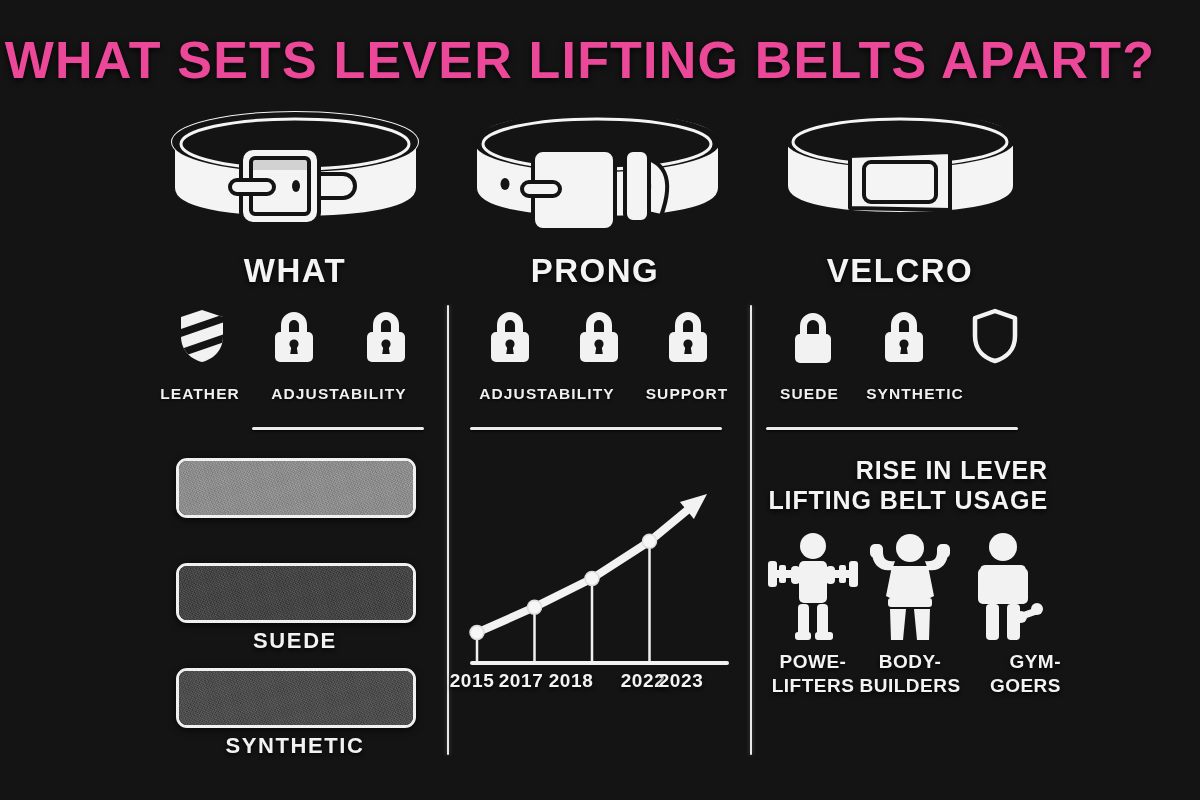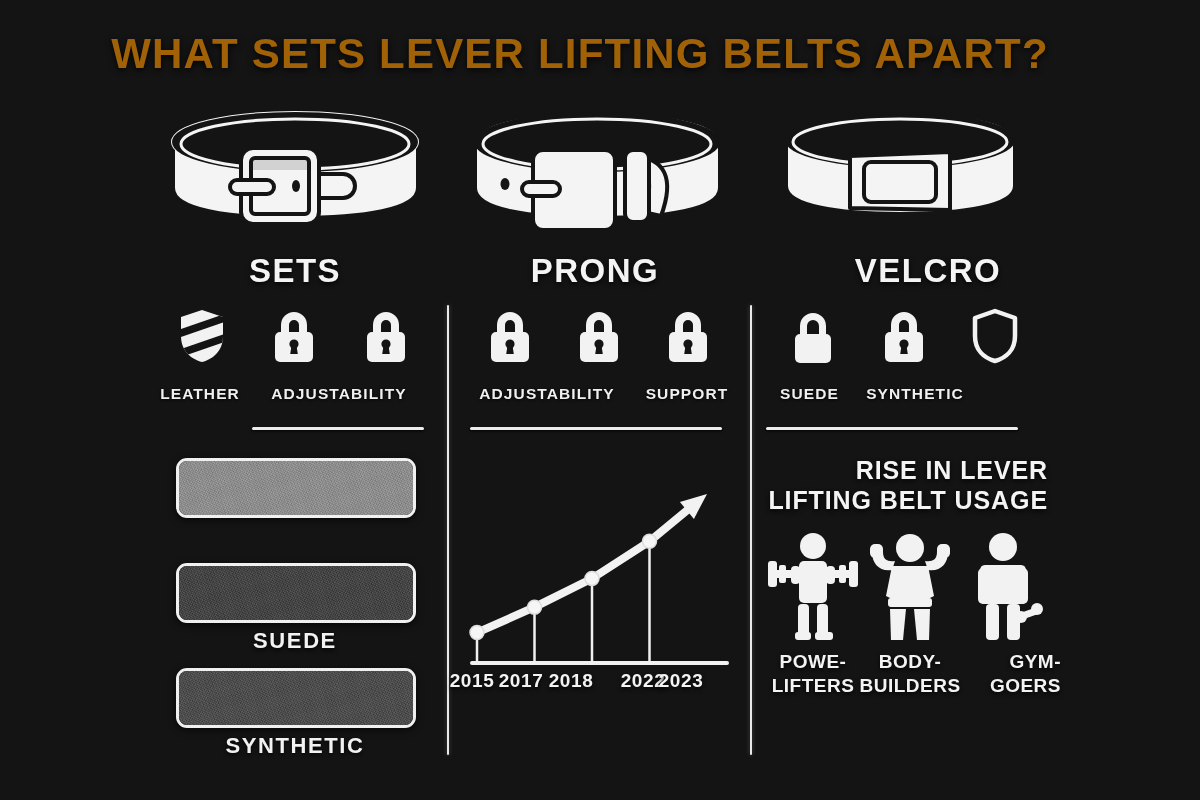--- a/index.html
+++ b/index.html
@@ -9,22 +9,22 @@
     font-family:"Liberation Sans", sans-serif;
     color:#f2f2f2;
     position:relative;
   }
   .stage{position:absolute;inset:0;}
   .abs{position:absolute;}
 
   
   #page-title{
     top:30px;left:0;width:1160px;text-align:center;
-    font-size:42px;font-weight:700;letter-spacing:1.2px;
-    color:#a16207;
+    font-size:52px;font-weight:700;letter-spacing:1.2px;
+    color:#ec4899;
     text-shadow:0 2px 6px rgba(0,0,0,.85);
   }
 
   
   .col-heading{
     font-size:33px;font-weight:700;letter-spacing:1.5px;
     text-align:center;top:252px;color:#f4f4f4;
     text-shadow:0 2px 5px rgba(0,0,0,.8);
   }
 
@@ -138,23 +138,23 @@
     <svg width="245" height="125" viewBox="0 0 245 125">
       <path d="M8,32 C8,12 60,4 122,4 C186,4 237,12 237,32 L237,78 C237,98 186,106 122,106 C60,106 8,98 8,78 Z" fill="#f4f4f4" stroke="#141414" stroke-width="4" stroke-linejoin="round"></path>
       <ellipse cx="122" cy="32" rx="114" ry="27" fill="#141414" stroke="#141414" stroke-width="2"></ellipse>
       <ellipse cx="122" cy="34" rx="107" ry="23" fill="none" stroke="#f4f4f4" stroke-width="3"></ellipse>
 
       <path d="M72,48 L172,44 L172,102 L72,100 Z" fill="#f4f4f4" stroke="#141414" stroke-width="4" stroke-linejoin="round"></path>
       <rect x="86" y="54" width="72" height="40" rx="7" fill="#f4f4f4" stroke="#141414" stroke-width="4"></rect>
     </svg>
   </div>
 
-  <div class="abs col-heading" style="left:155px;width:280px;">SETS</div>
+  <div class="abs col-heading" style="left:155px;width:280px;">WHAT</div>
   <div class="abs col-heading" style="left:455px;width:280px;">PRONG</div>
-  <div class="abs col-heading" style="left:788px;width:280px;">VELCRO</div>
+  <div class="abs col-heading" style="left:760px;width:280px;">VELCRO</div>
 
   <div class="abs vdiv" style="left:447px;"></div>
   <div class="abs vdiv" style="left:750px;"></div>
 
   <div class="abs feat" style="left:166px;top:306px;">
     <div class="glyph">
       <svg width="48" height="56" viewBox="0 0 48 56">
         <defs>
           <clipPath id="shClip">
               <path d="M24,2 L45,9 L45,28 C45,43 35,51 24,54 C13,51 3,43 3,28 L3,9 Z"></path>

